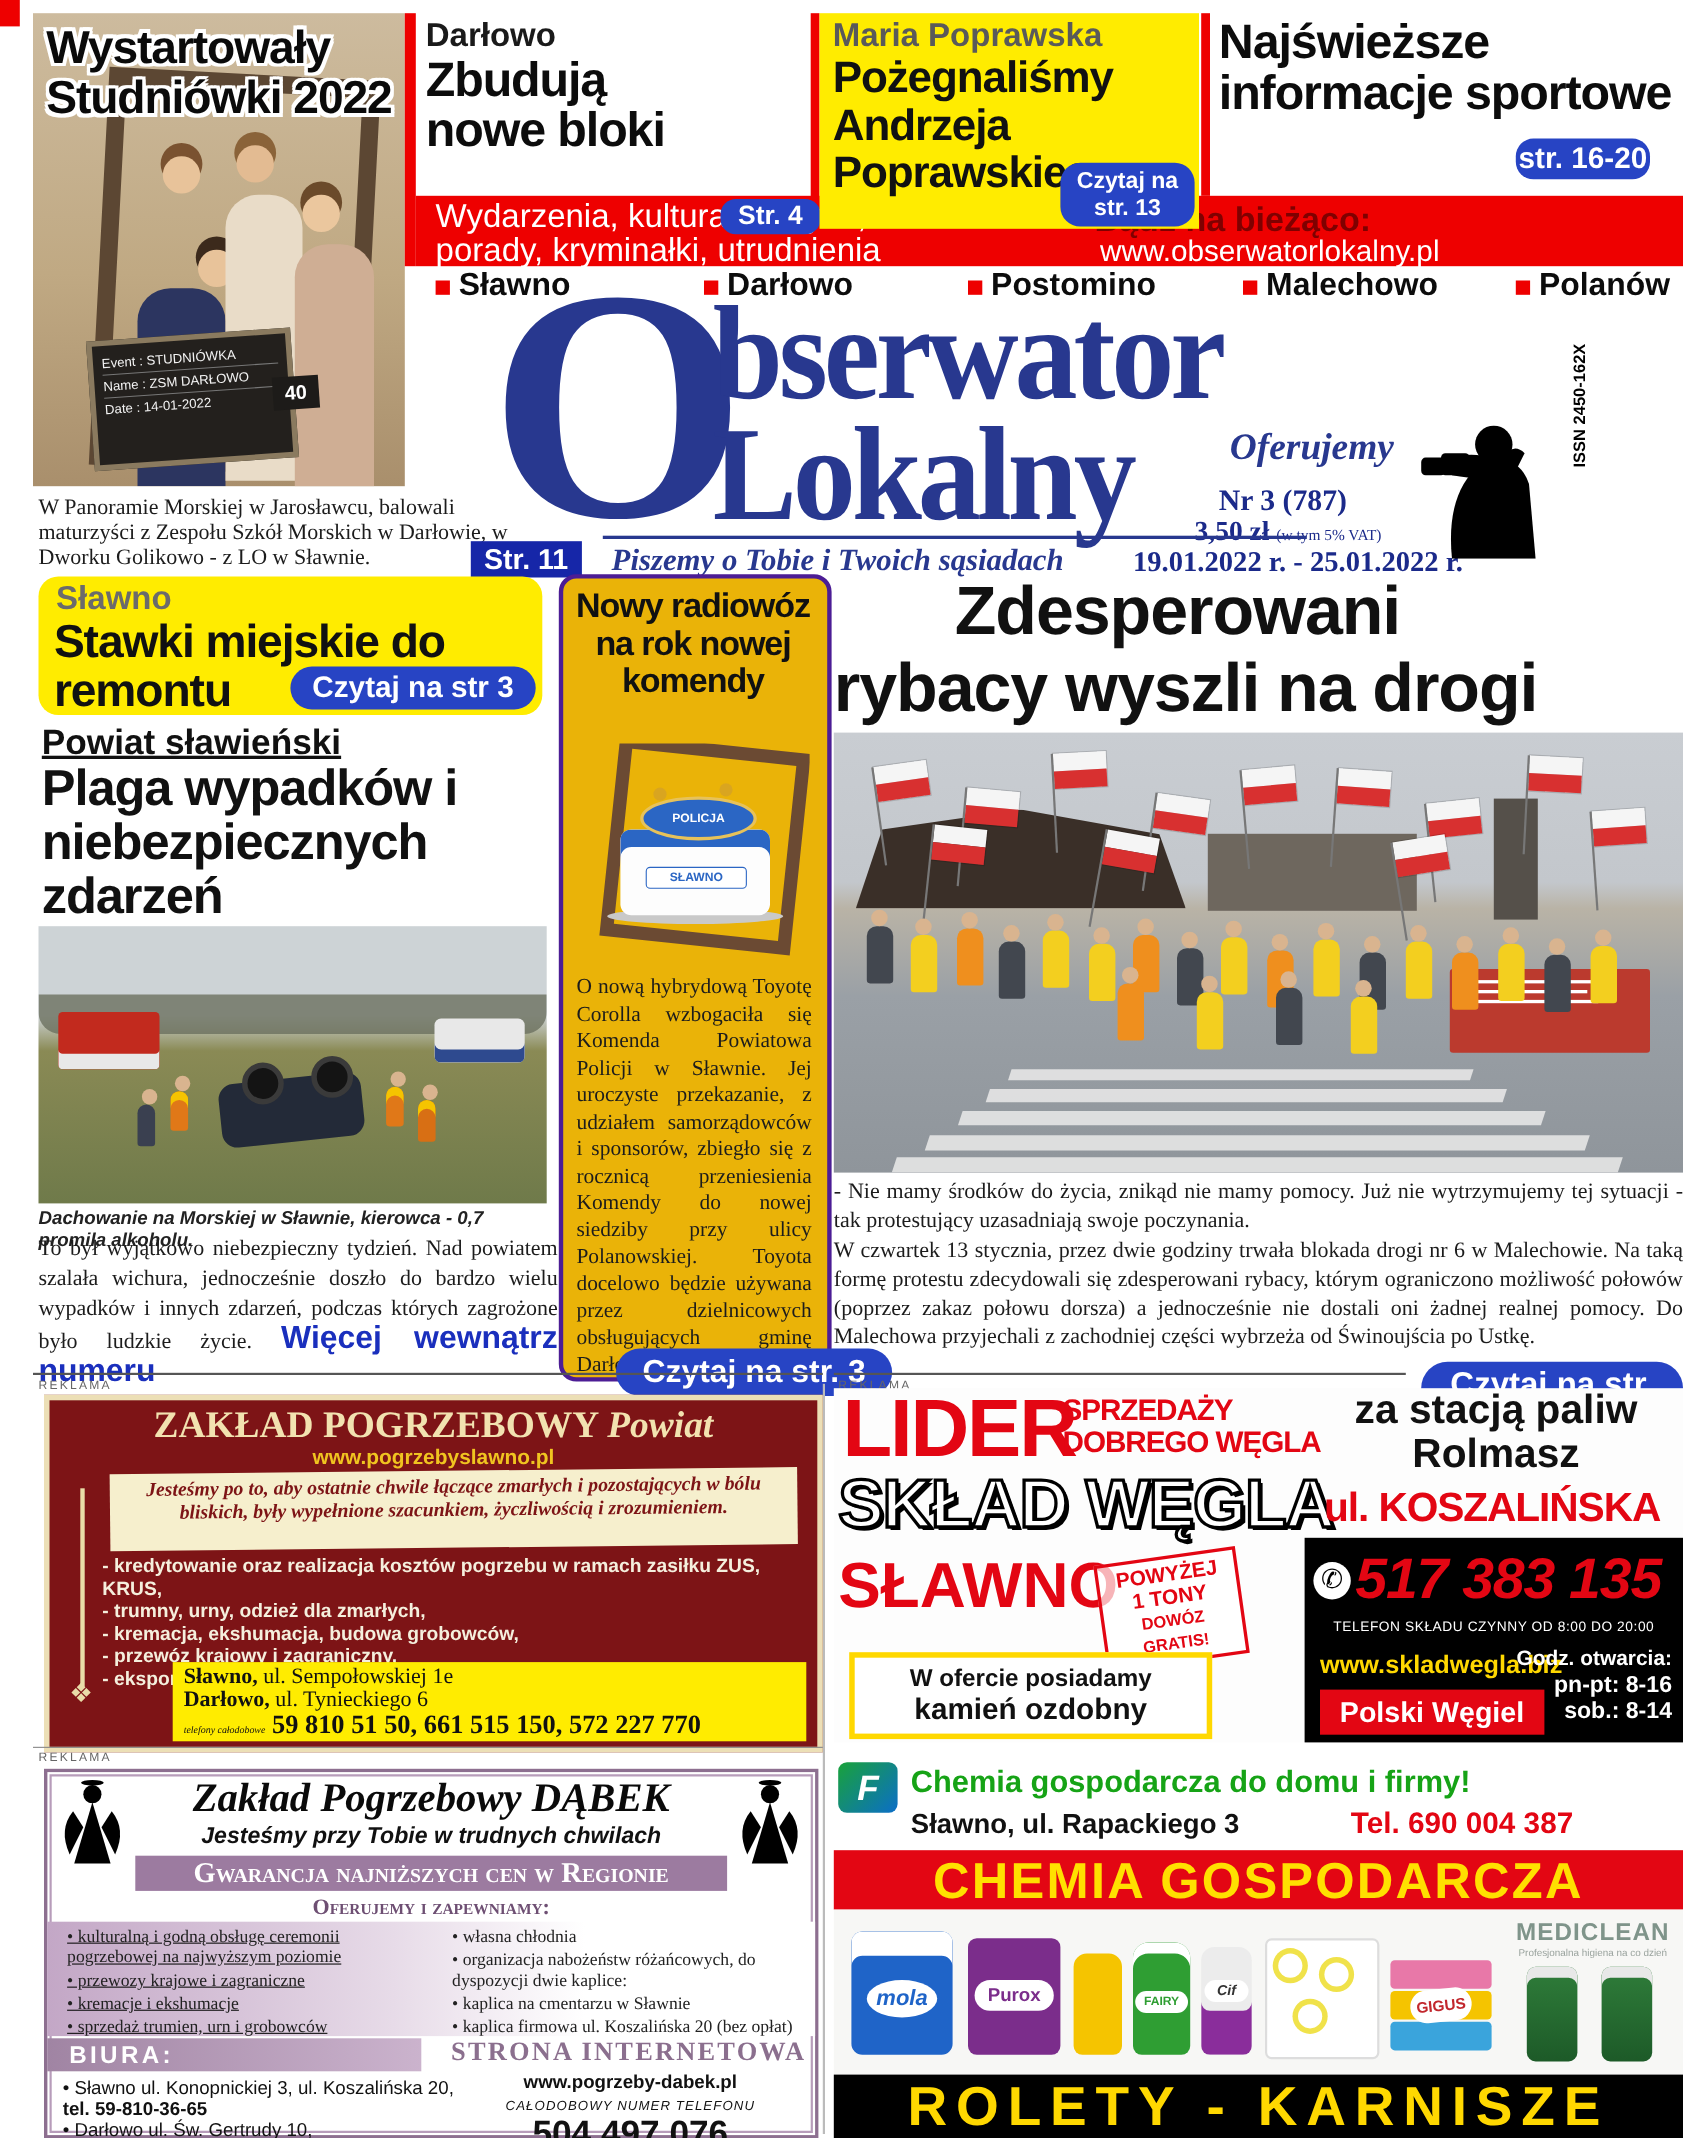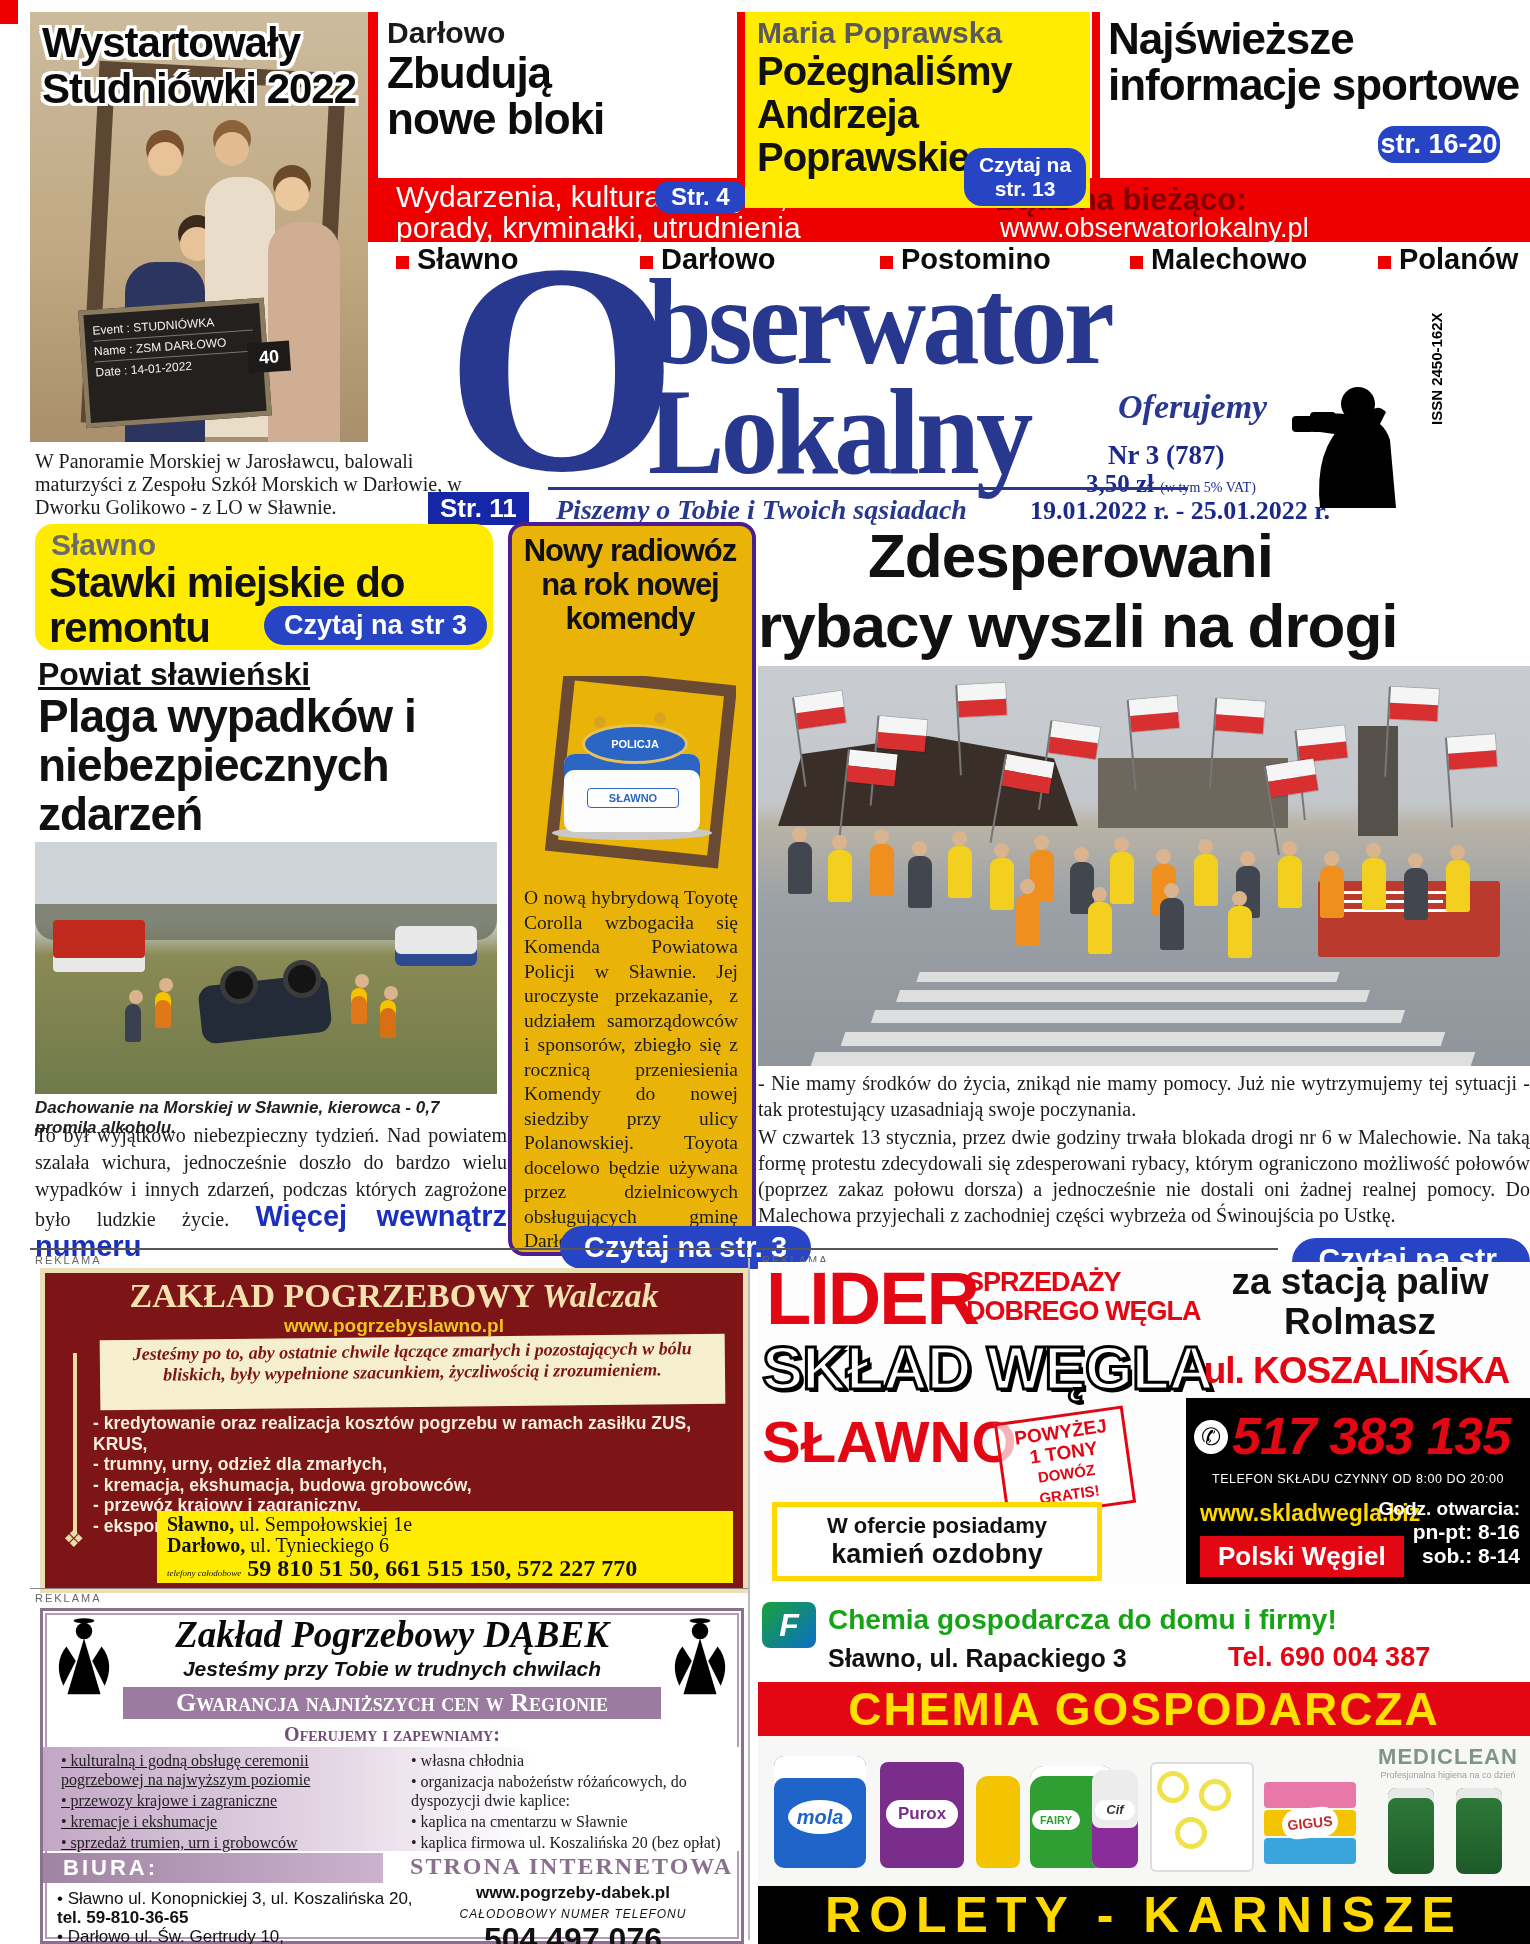--- a/index.html
+++ b/index.html
@@ -309,21 +309,21 @@
 
   <div class="abs hline" style="left:30px;top:1248px;width:718px;"></div>
   <div class="abs hline" style="left:758px;top:1248px;width:520px;"></div>
   <div class="abs reklama" style="left:35px;top:1254px;">REKLAMA</div>
   <div class="abs reklama" style="left:762px;top:1254px;">REKLAMA</div>
   <div class="abs vline" style="left:748px;top:1258px;height:682px;"></div>
 
   <div class="abs walczak" style="left:40px;top:1268px;width:698px;height:315px;">
     <div class="abs" style="left:28px;top:80px;width:4px;height:180px;background:#e9dca8;"></div>
     <div class="abs" style="left:18px;top:252px;color:#e9dca8;font-size:24px;">❖</div>
-    <div class="abs serif" style="left:0;top:4px;width:100%;text-align:center;color:#f2e2b0;font-weight:bold;font-size:34px;"><span>ZAKŁAD POGRZEBOWY</span> <span style="font-style:italic;">Walczak</span></div>
+    <div class="abs serif" style="left:0;top:4px;width:100%;text-align:center;color:#f2e2b0;font-weight:bold;font-size:34px;"><span>ZAKŁAD POGRZEBOWY</span> <span style="font-style:italic;">Powiat</span></div>
     <div class="abs" style="left:0;top:42px;width:100%;text-align:center;color:#f0c420;font-weight:bold;font-size:19px;">www.pogrzebyslawno.pl</div>
     <div class="abs serif" style="left:55px;top:64px;width:625px;height:66px;background:#f6efcd;transform:rotate(-0.6deg);color:#7d1416;font-weight:bold;font-style:italic;font-size:18px;line-height:21px;text-align:center;padding-top:4px;">Jesteśmy po to, aby ostatnie chwile łączące zmarłych i pozostających w bólu bliskich, były wypełnione szacunkiem, życzliwością i zrozumieniem.</div>
     <div class="abs" style="left:48px;top:140px;color:#f5efdd;font-weight:bold;font-size:17.5px;line-height:20.5px;">
       <div>- kredytowanie oraz realizacja kosztów pogrzebu w ramach zasiłku ZUS, KRUS,</div>
       <div>- trumny, urny, odzież dla zmarłych,</div>
       <div>- kremacja, ekshumacja, budowa grobowców,</div>
       <div>- przewóz krajowy i zagraniczny,</div>
       <div>- eksportacja osób zmarłych z domu, hospicjum, szpitala</div>
     </div>
     <div class="abs serif" style="left:112px;top:238px;width:556px;height:66px;background:#ffec00;padding:3px 10px;color:#111;">
@@ -431,21 +431,21 @@
     <div class="abs" style="left:470px;top:42px;color:#e30613;font-weight:bold;font-size:27px;">Tel. 690 004 387</div>
     <div class="abs" style="left:0;top:82px;width:772px;height:54px;background:#e30613;color:#ffe000;font-weight:bold;font-size:46px;letter-spacing:2px;text-align:center;line-height:54px;">CHEMIA GOSPODARCZA</div>
     <div class="abs" style="left:0;top:136px;width:772px;height:150px;background:#f7f7f5;">
       <div class="abs" style="left:16px;top:20px;width:92px;height:112px;background:#1f64c8;border-radius:10px;box-shadow:inset 0 22px 0 #fff;">
           <div style="position:absolute;left:14px;top:44px;width:64px;height:34px;background:#fff;border-radius:50%;color:#1f64c8;font-weight:bold;font-style:italic;font-size:20px;text-align:center;line-height:34px;">mola</div>
         </div>
       <div class="abs" style="left:122px;top:26px;width:84px;height:106px;background:#7b2d8b;border-radius:8px;">
           <div style="position:absolute;left:6px;top:38px;width:72px;height:28px;background:#fff;border-radius:14px;color:#7b2d8b;font-weight:bold;font-size:17px;text-align:center;line-height:28px;">Purox</div>
         </div>
       <div class="abs" style="left:218px;top:40px;width:44px;height:92px;background:#f5c400;border-radius:12px 12px 8px 8px;"></div>
-      <div class="abs" style="left:272px;top:30px;width:52px;height:102px;background:#2f9e33;border-radius:14px 14px 8px 8px;box-shadow:inset 0 10px 0 #fff;padding-left:33px;">
+      <div class="abs" style="left:272px;top:30px;width:52px;height:102px;background:#2f9e33;border-radius:14px 14px 8px 8px;box-shadow:inset 0 10px 0 #fff;">
           <div style="position:absolute;left:2px;top:44px;width:48px;height:20px;background:#fff;border-radius:10px;color:#2f9e33;font-weight:bold;font-size:11px;text-align:center;line-height:20px;">FAIRY</div>
         </div>
       <div class="abs" style="left:334px;top:34px;width:46px;height:98px;background:#ececec;border-radius:12px 12px 8px 8px;box-shadow:inset 0 -40px 0 #8a2d9b;">
           <div style="position:absolute;left:3px;top:30px;width:40px;height:20px;background:#fff;border-radius:10px;color:#333;font-weight:bold;font-style:italic;font-size:13px;text-align:center;line-height:20px;">Cif</div>
         </div>
       <div class="abs" style="left:392px;top:26px;width:100px;height:106px;background:#fff;border:2px solid #ddd;border-radius:6px;">
         <div style="position:absolute;left:10px;top:12px;width:22px;height:22px;border-radius:50%;background:#fff;box-shadow:0 0 0 5px #f0e24a;"></div>
         <div style="position:absolute;left:52px;top:20px;width:22px;height:22px;border-radius:50%;background:#fff;box-shadow:0 0 0 5px #f0e24a;"></div>
         <div style="position:absolute;left:28px;top:58px;width:22px;height:22px;border-radius:50%;background:#fff;box-shadow:0 0 0 5px #f0e24a;"></div>
       </div>

